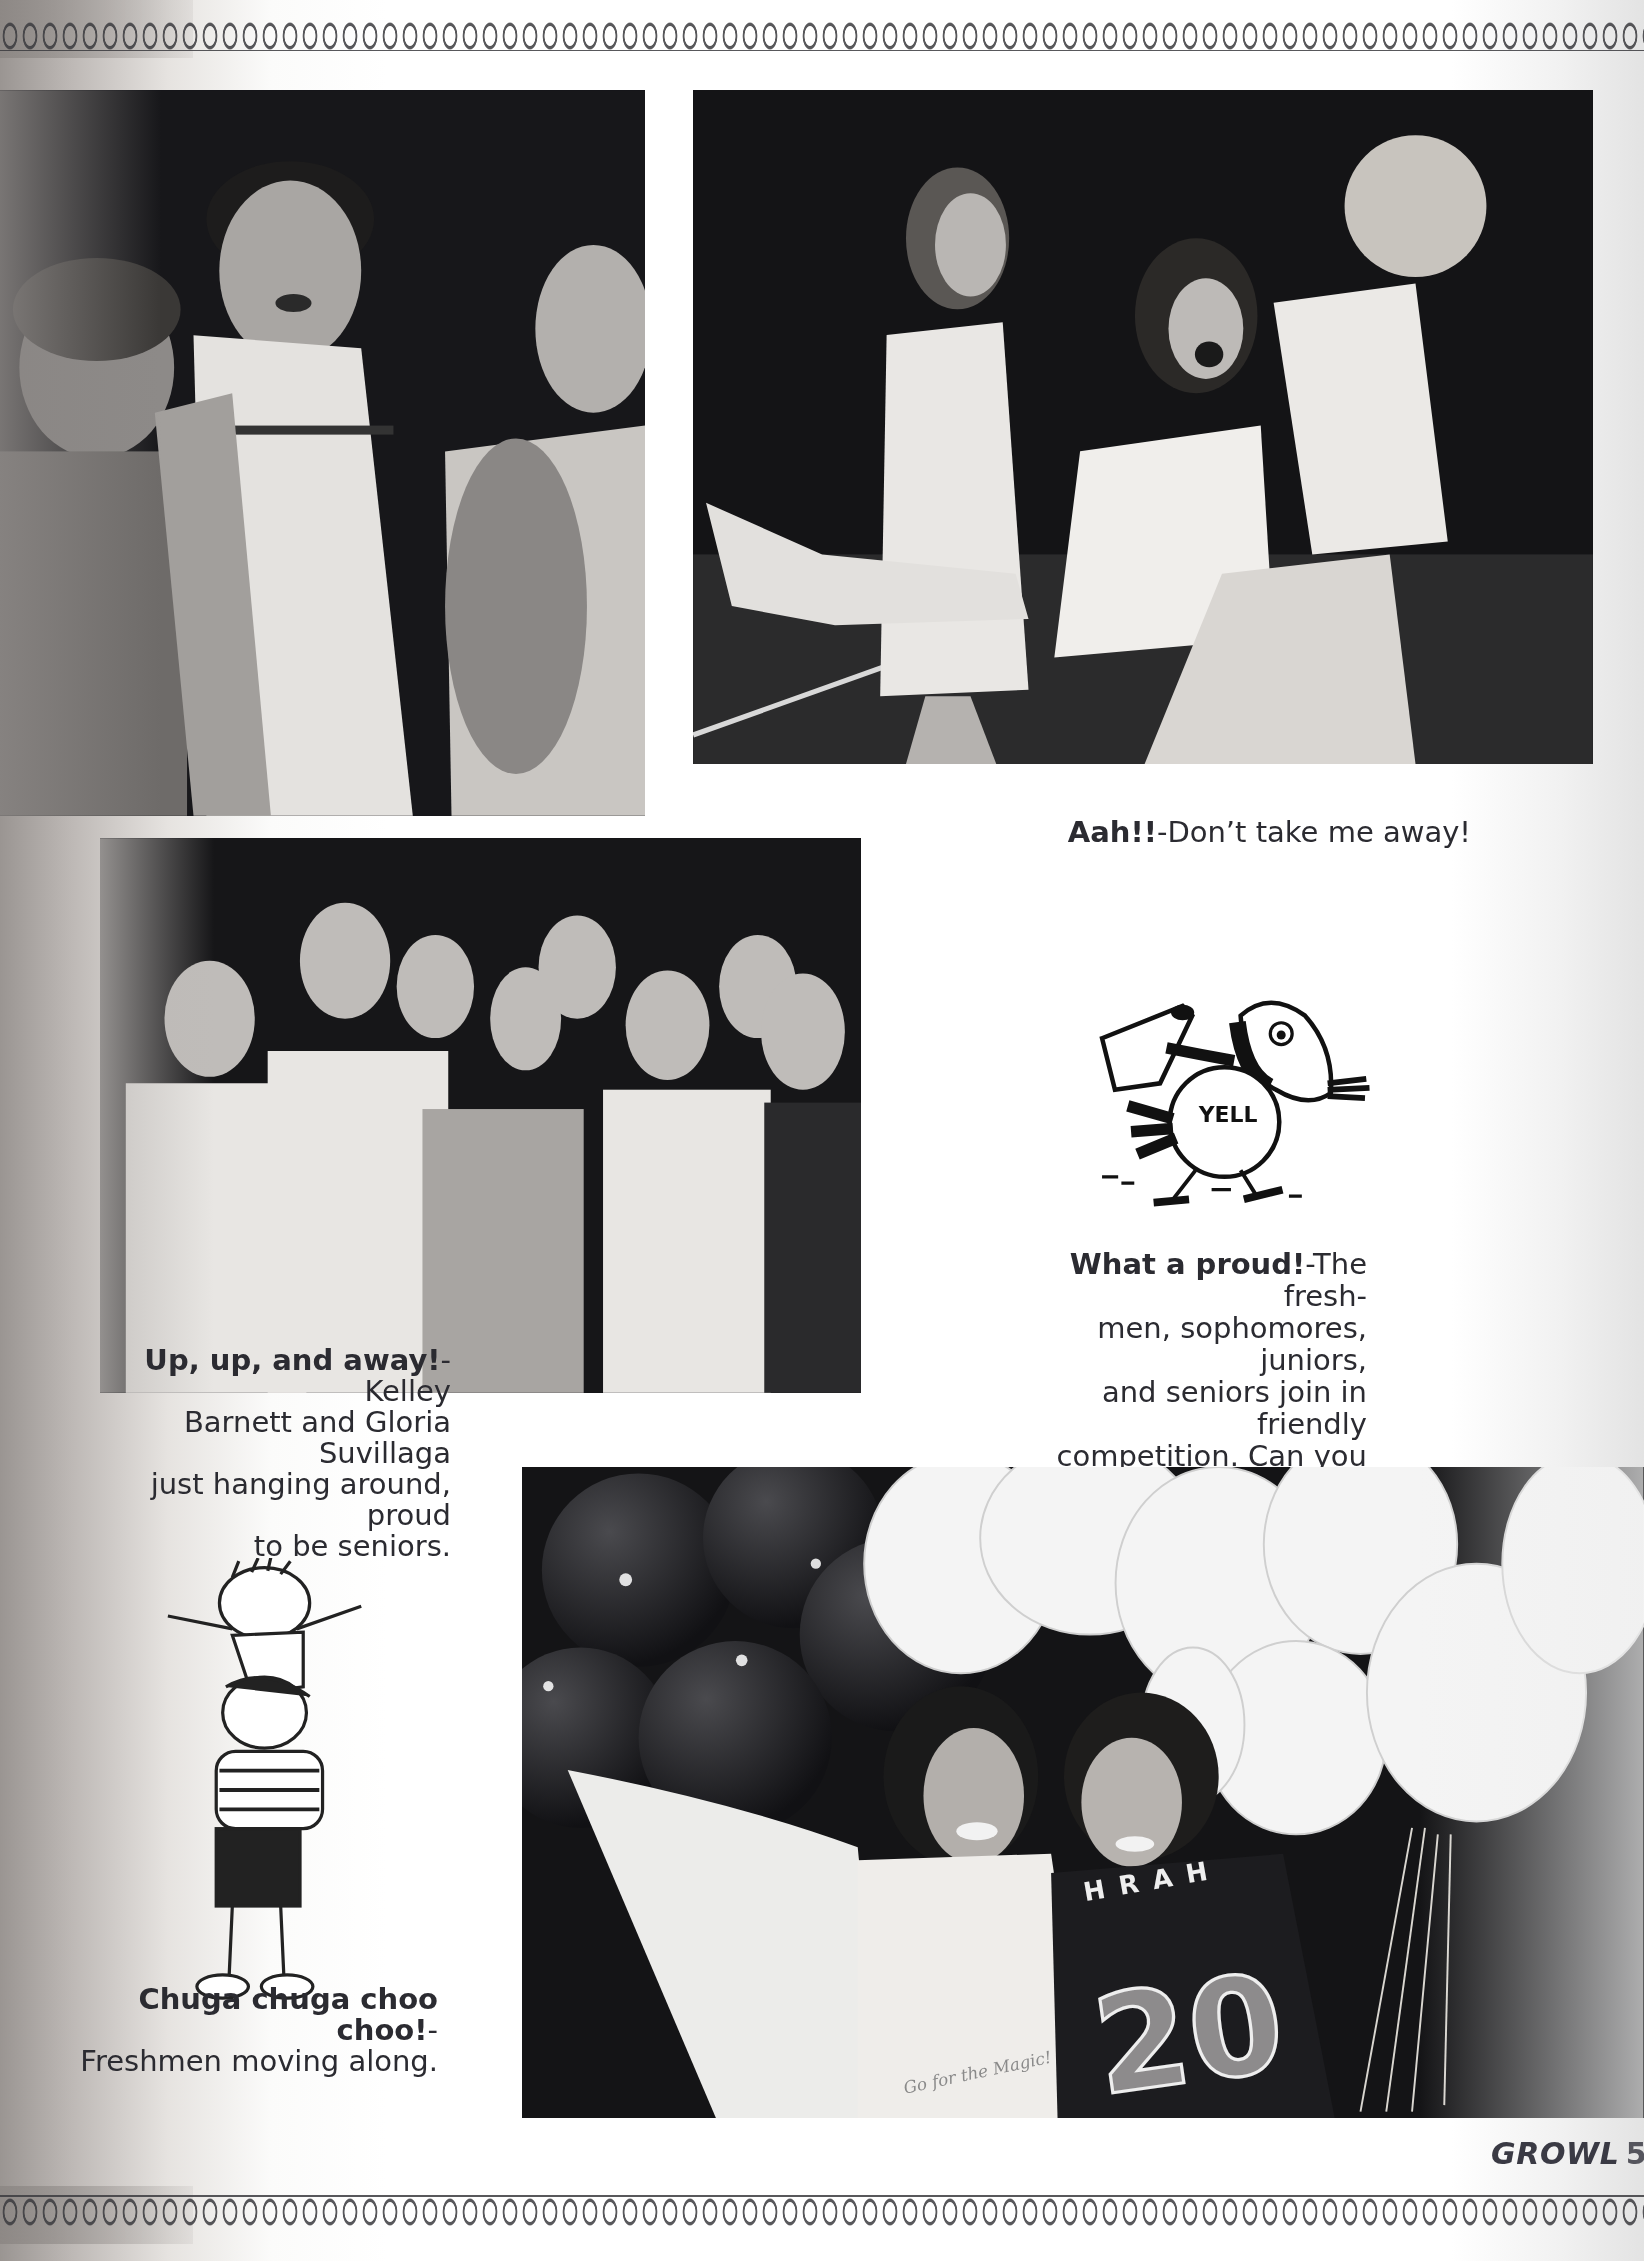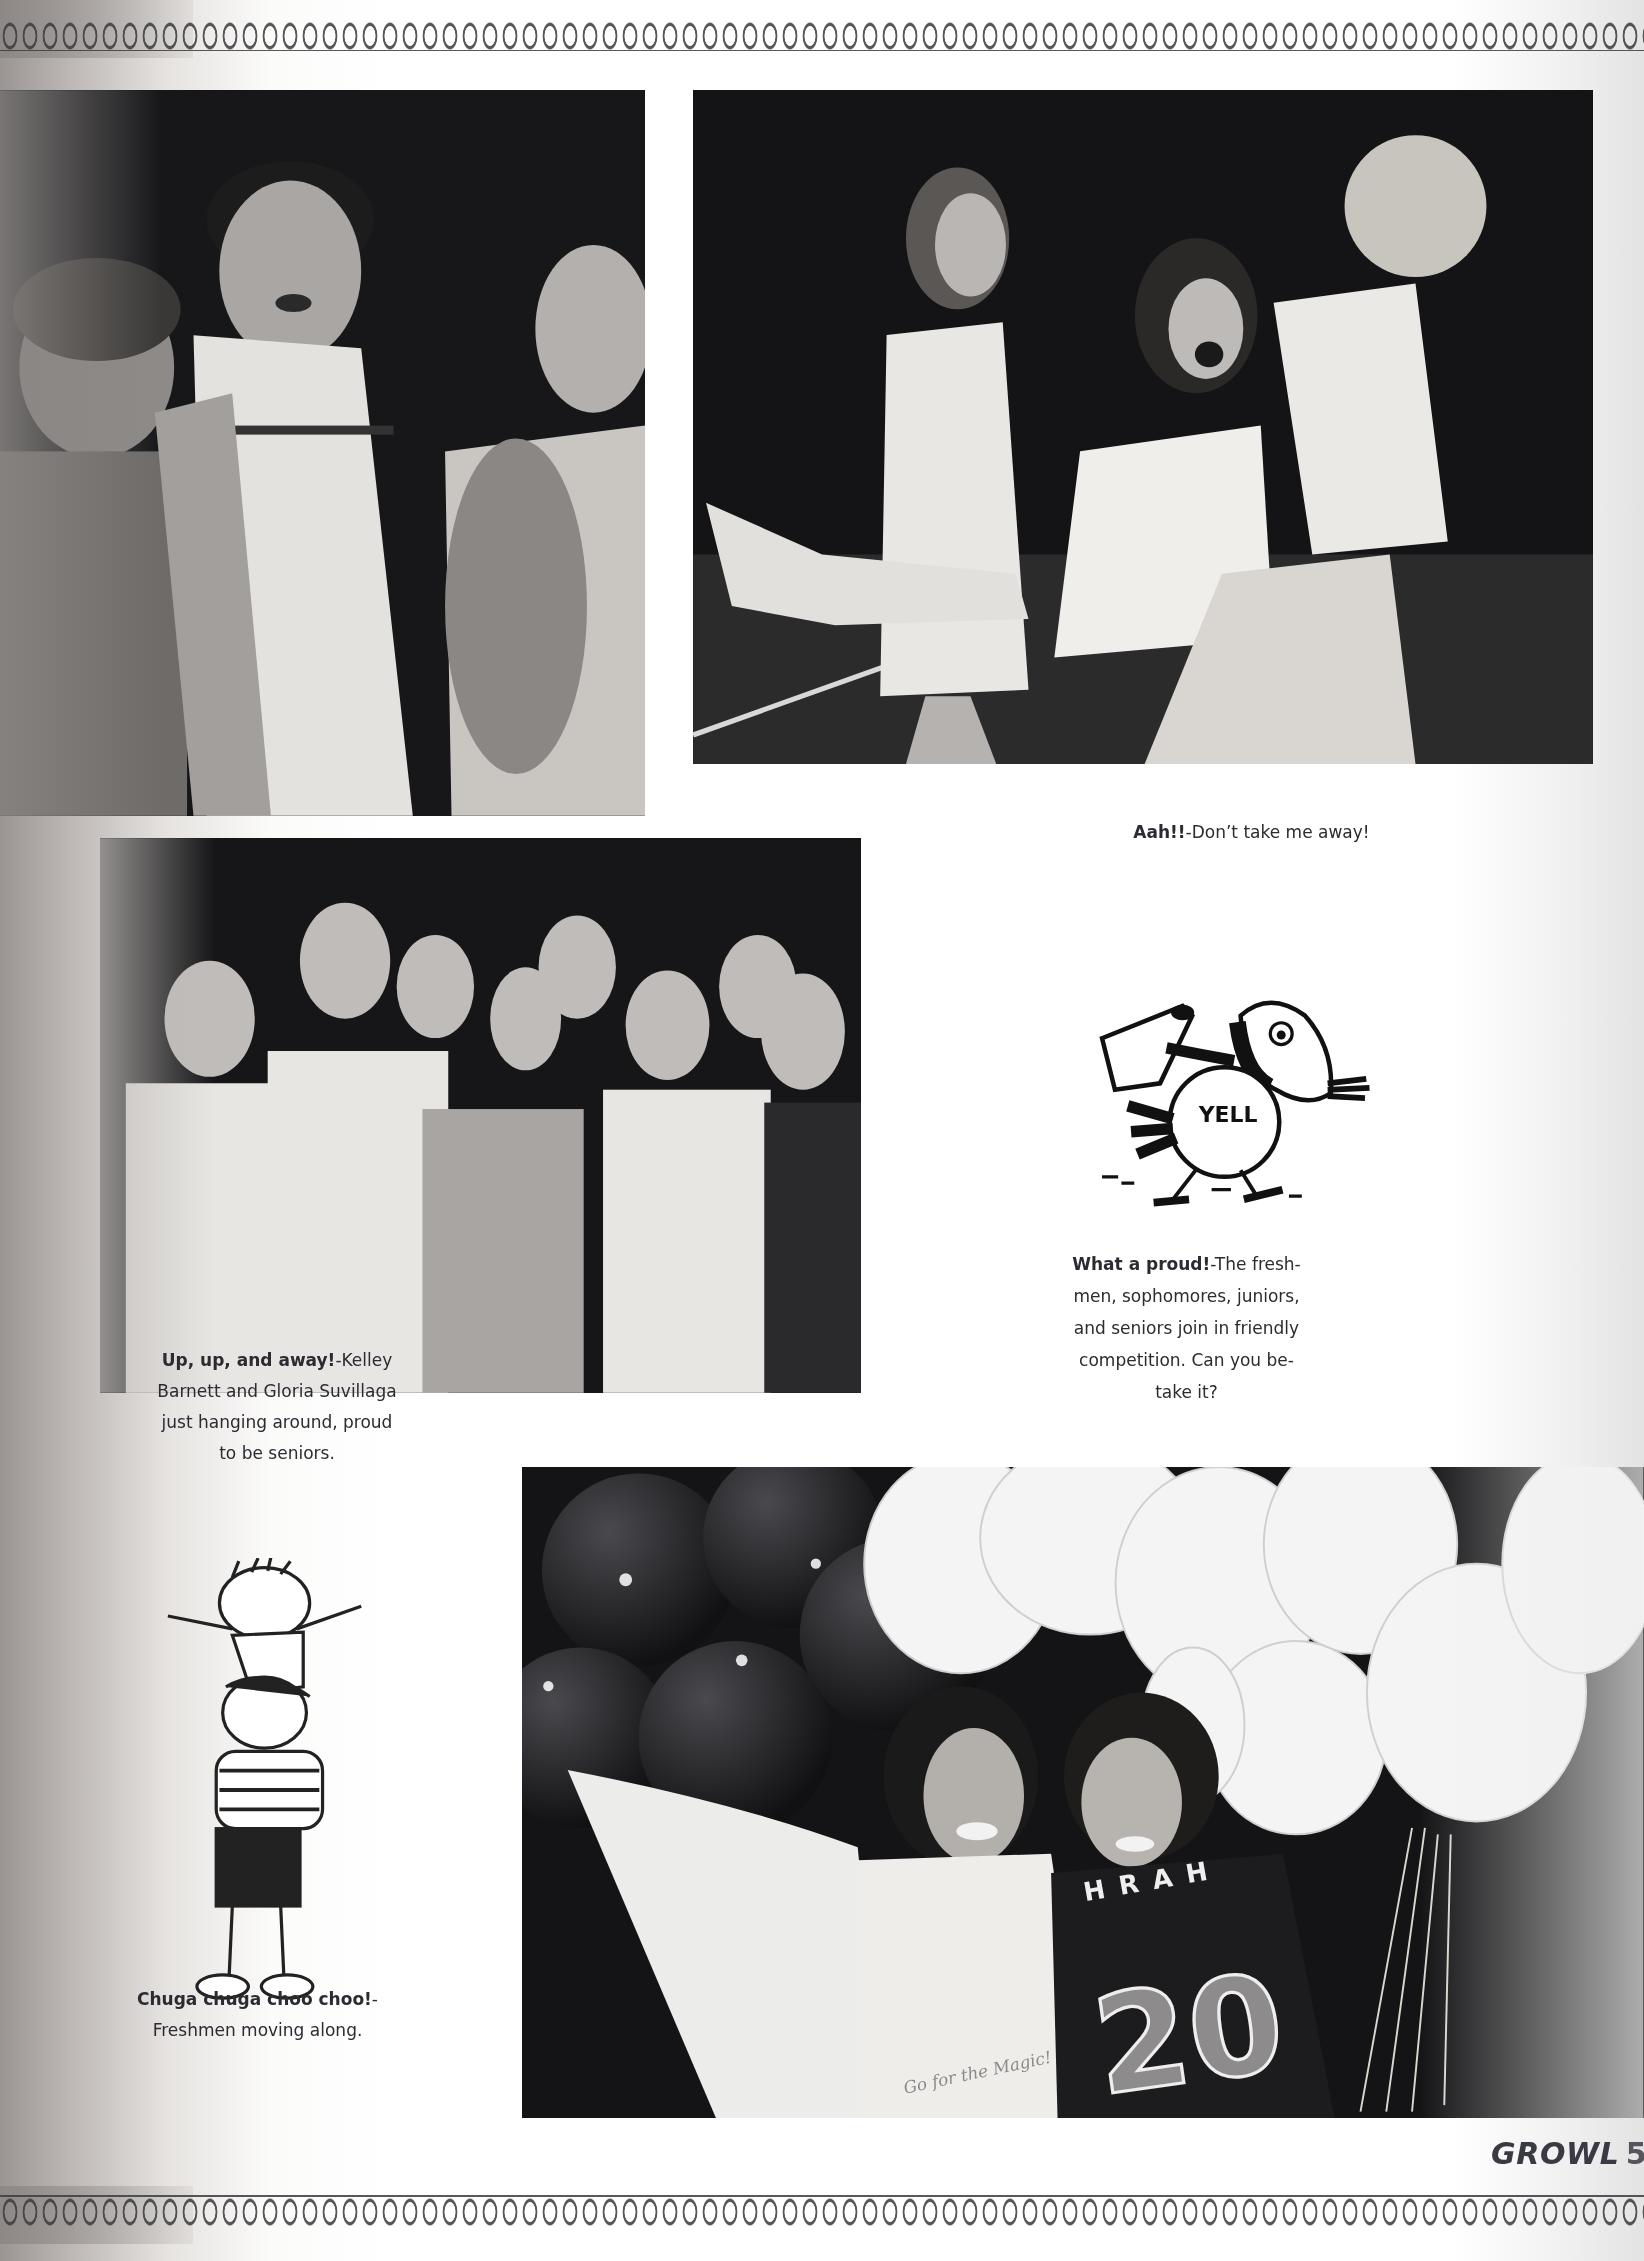--- a/index.html
+++ b/index.html
@@ -18,21 +18,21 @@
     }
     .spiral.top { top: 18px; }
     .spiral.top::after { bottom: 2.6px; }
     .spiral.bottom { top: 2194px; }
     .spiral.bottom::after { top: 1.3px; }
     .spiral-shade { position:absolute; left:0; width:193px; height:58px; background: linear-gradient(to right, rgba(140,135,132,.9), rgba(200,196,193,.3)); }
 
     .photo { position: absolute; overflow: hidden; background: #141417; }
     .photo .scene { position:absolute; inset:0; }
     .cap {
-      position: absolute; font-size: 17px; line-height: 32px; text-align: center; color: #2b2b31;
+      position: absolute; font-size: 29px; line-height: 32px; text-align: right; color: #2b2b31;
       font-family: "DejaVu Sans", sans-serif;
     }
     .cap b { font-weight: bold; }
     .folio {
       position: absolute; left: 1491px; top: 2136px; font-size: 30px; font-style: italic; font-weight: bold;
       color: #3a3a44; letter-spacing: 0.6px;
     }
     .folio .num { font-style: normal; font-weight: bold; margin-left: 6.4px; color:#55555d; }
     .clip { position: absolute; }
   </style>

